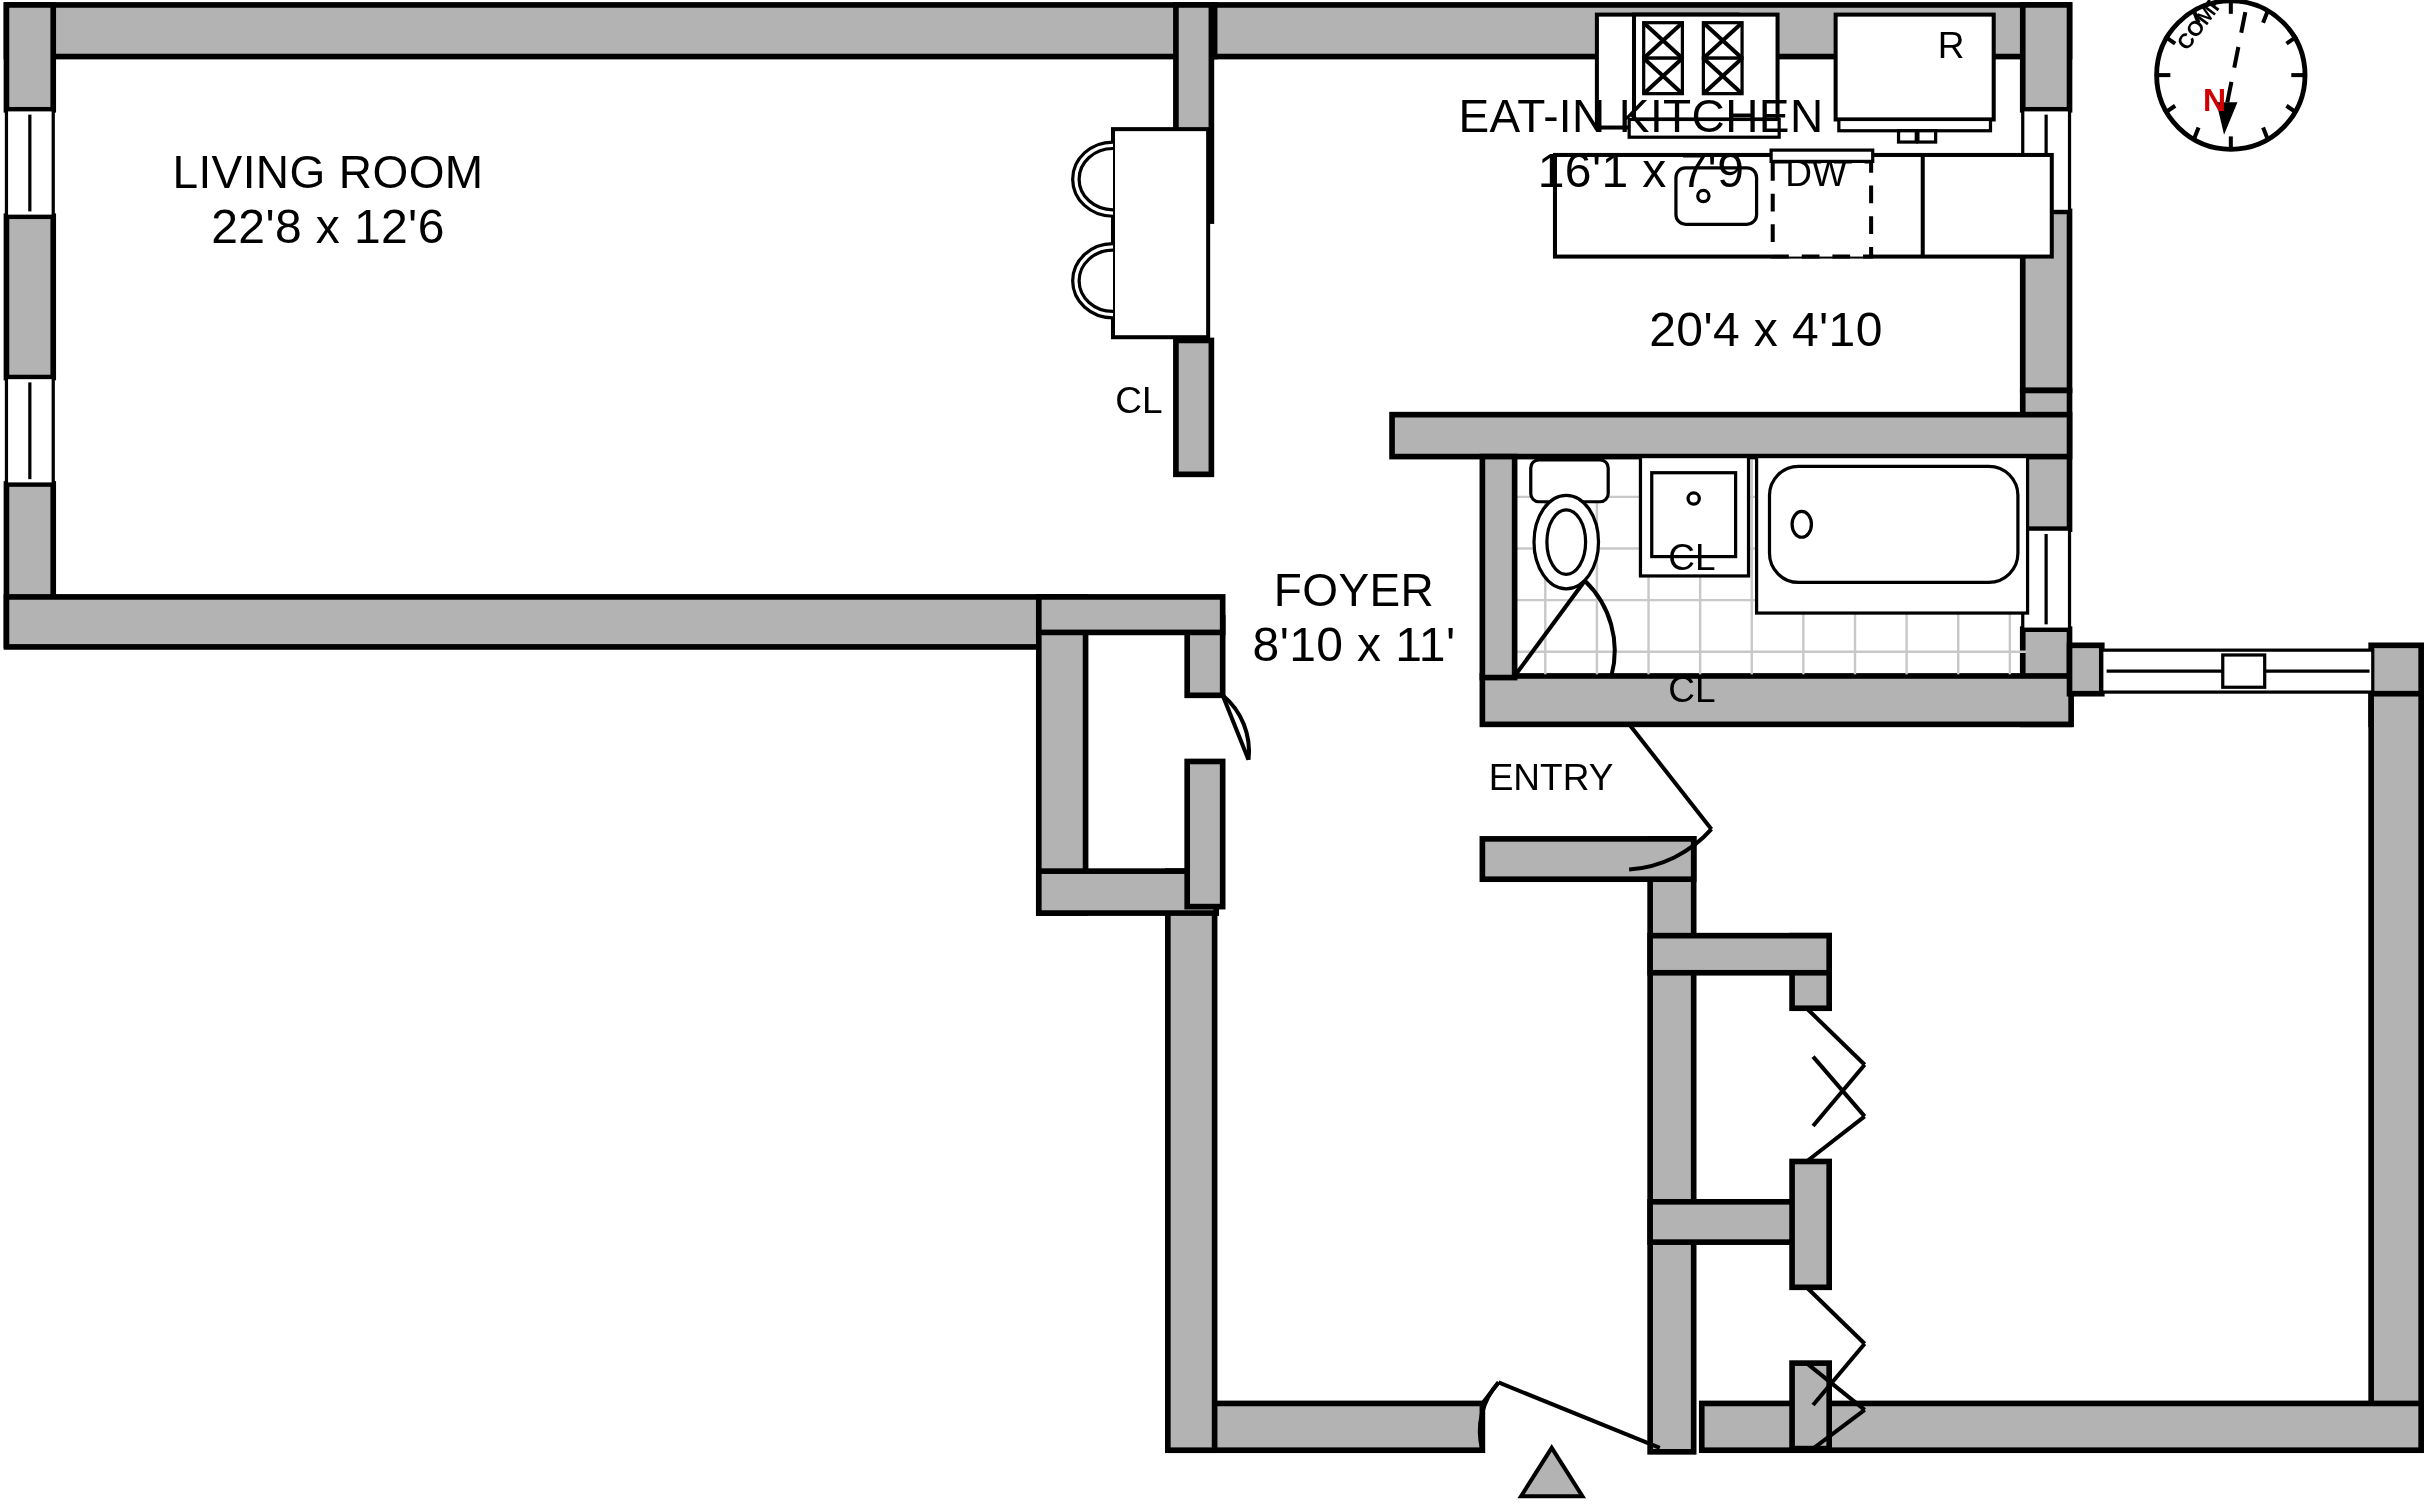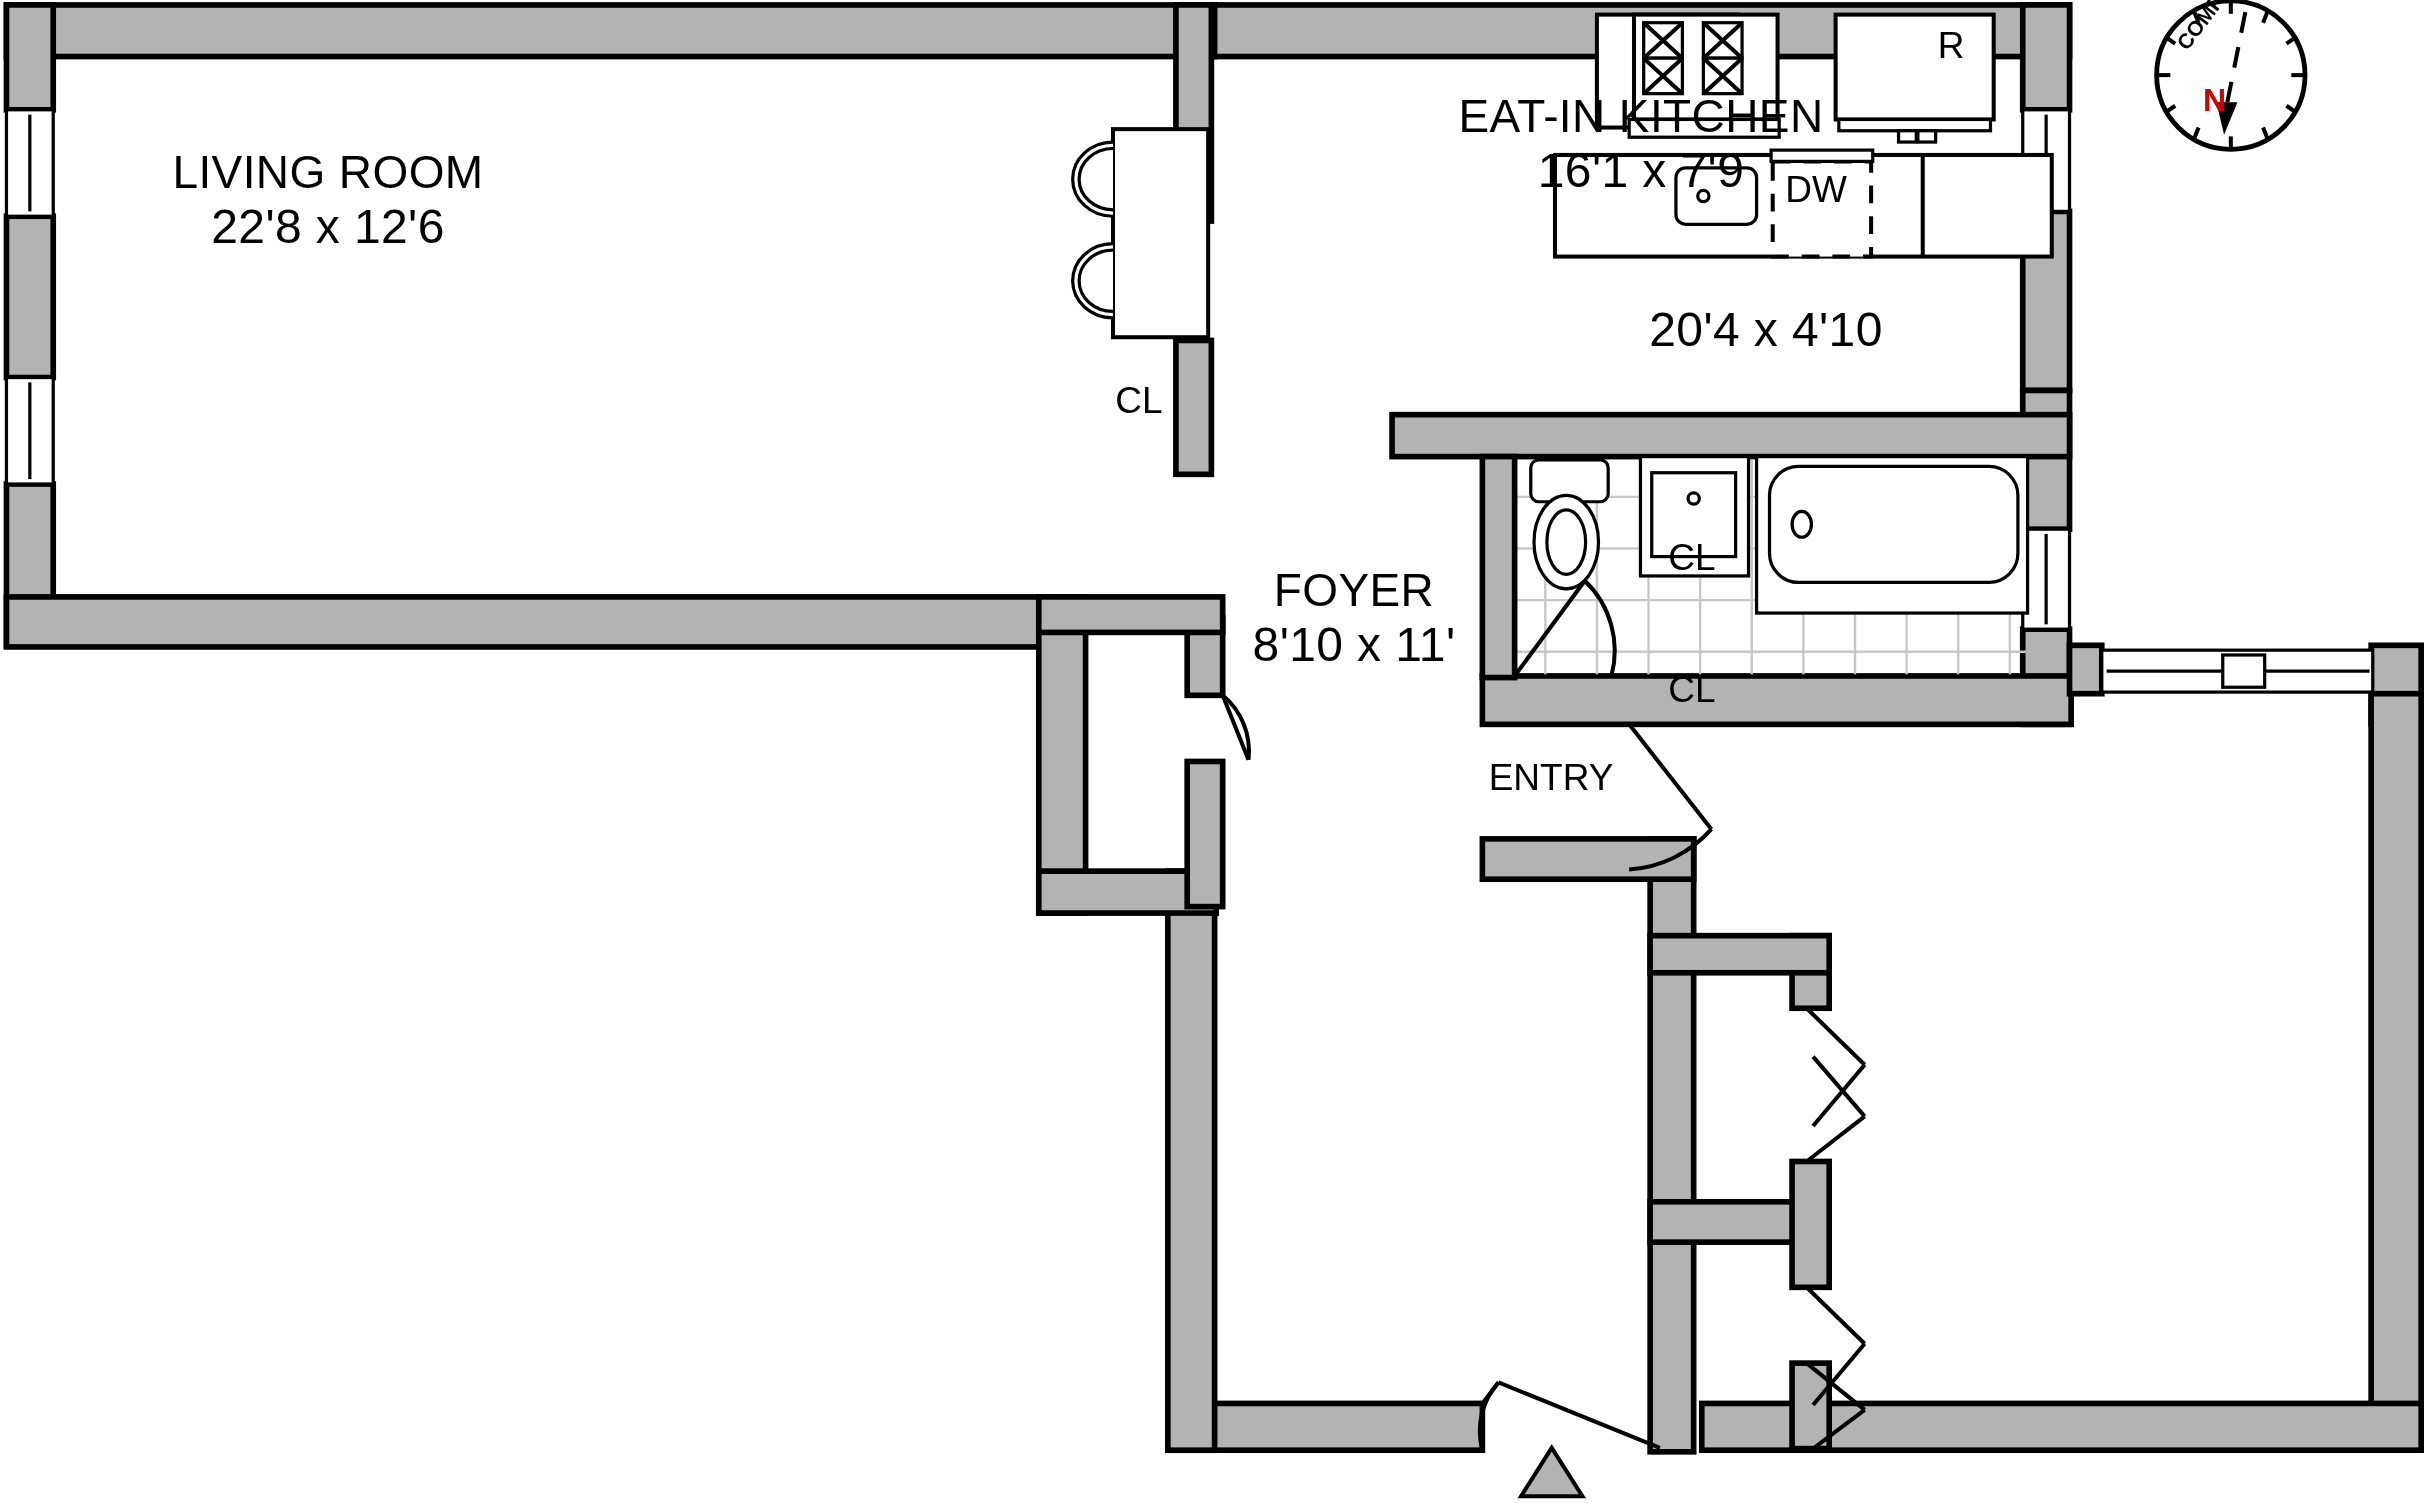--- a/index.html
+++ b/index.html
@@ -336,21 +336,21 @@
 
 
   <div class="label label-small" style="left:1139px; top:379px;">CL</div>
 
   <div class="label label-small" style="left:1692px; top:536px;">CL</div>
 
   <div class="label label-small" style="left:1692px; top:668px;">CL</div>
 
   <div class="label label-appl" style="left:1951px; top:24px;">R</div>
 
-  <div class="label label-appl" style="left:1816px; top:168px;">DW</div>
+  <div class="label label-appl" style="left:1816px; top:152px;">DW</div>
 
   <div class="label label-small" style="left:1551px; top:756px;">ENTRY</div>
 
   <div class="compass-word" style="left:2172px; top:40px; transform: rotate(-53deg); transform-origin: 0 0;">COMPASS</div>
 
   <div class="compass-n" style="left:2203px; top:82px;">N</div>
 
 </div>
 
 

